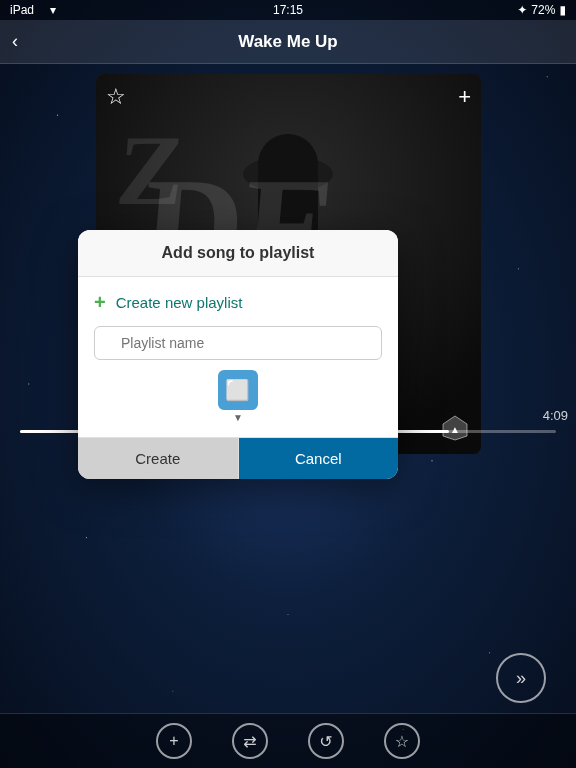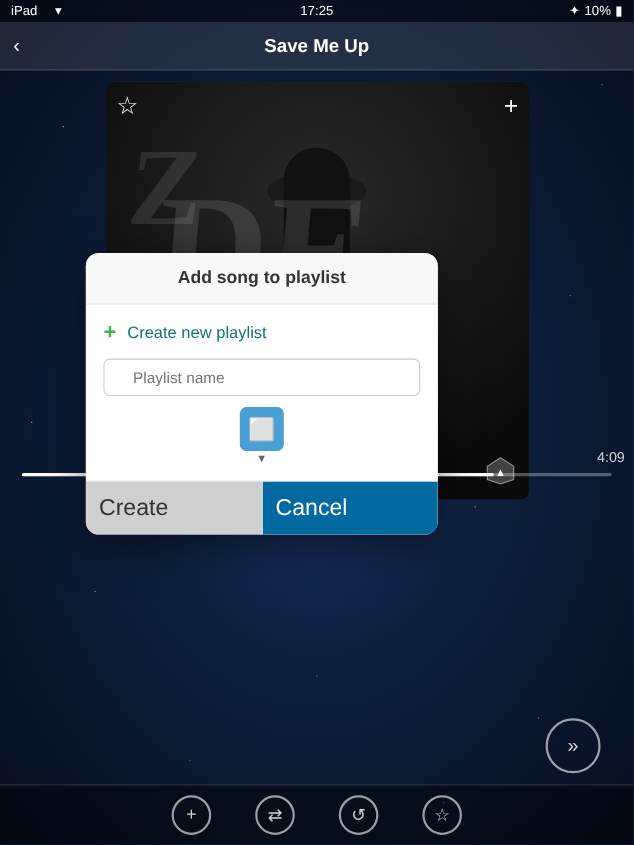--- a/index.html
+++ b/index.html
@@ -280,24 +280,24 @@
       font-size: 10px;
     }
     .modal-actions {
       display: flex;
       border-top: 1px solid #e0e0e0;
     }
     .action-btn {
       flex: 1;
       padding: 12px;
       border: none;
-      font-size: 21px;
+      font-size: 15px;
       font-weight: 500;
       cursor: pointer;
-      text-align: left;
+      text-align: center;
     }
     .action-btn-create {
       background: #d0d0d0;
       color: #333;
       border-right: 1px solid #e0e0e0;
     }
     .action-btn-cancel {
       background: #0369a1;
       color: white;
     }
@@ -305,31 +305,31 @@
 </head>
 <body>
 
 <div class="bg-stars"></div>
 
 <div class="status-bar">
   <div class="status-left">
     <span>iPad</span>
     <span>▾</span>
   </div>
-  <div class="status-center">17:25</div>
+  <div class="status-center">17:15</div>
   <div class="status-right">
     <span>✦</span>
-    <span>10%</span>
+    <span>72%</span>
     <span>▮</span>
   </div>
 </div>
 
 <div class="nav-bar">
   <span class="nav-back">‹</span>
-  <span class="nav-title">Save Me Up</span>
+  <span class="nav-title">Wake Me Up</span>
 </div>
 
 <div class="album-art-container">
   <div class="album-art-bg">
 
     <svg width="385" height="380" viewBox="0 0 385 380" style="position:absolute;top:0;left:0;">
       <defs>
         <radialGradient id="bgGrad" cx="50%" cy="30%" r="70%">
           <stop offset="0%" style="stop-color:#2a2a2a"></stop>
           <stop offset="100%" style="stop-color:#0a0a0a"></stop>

